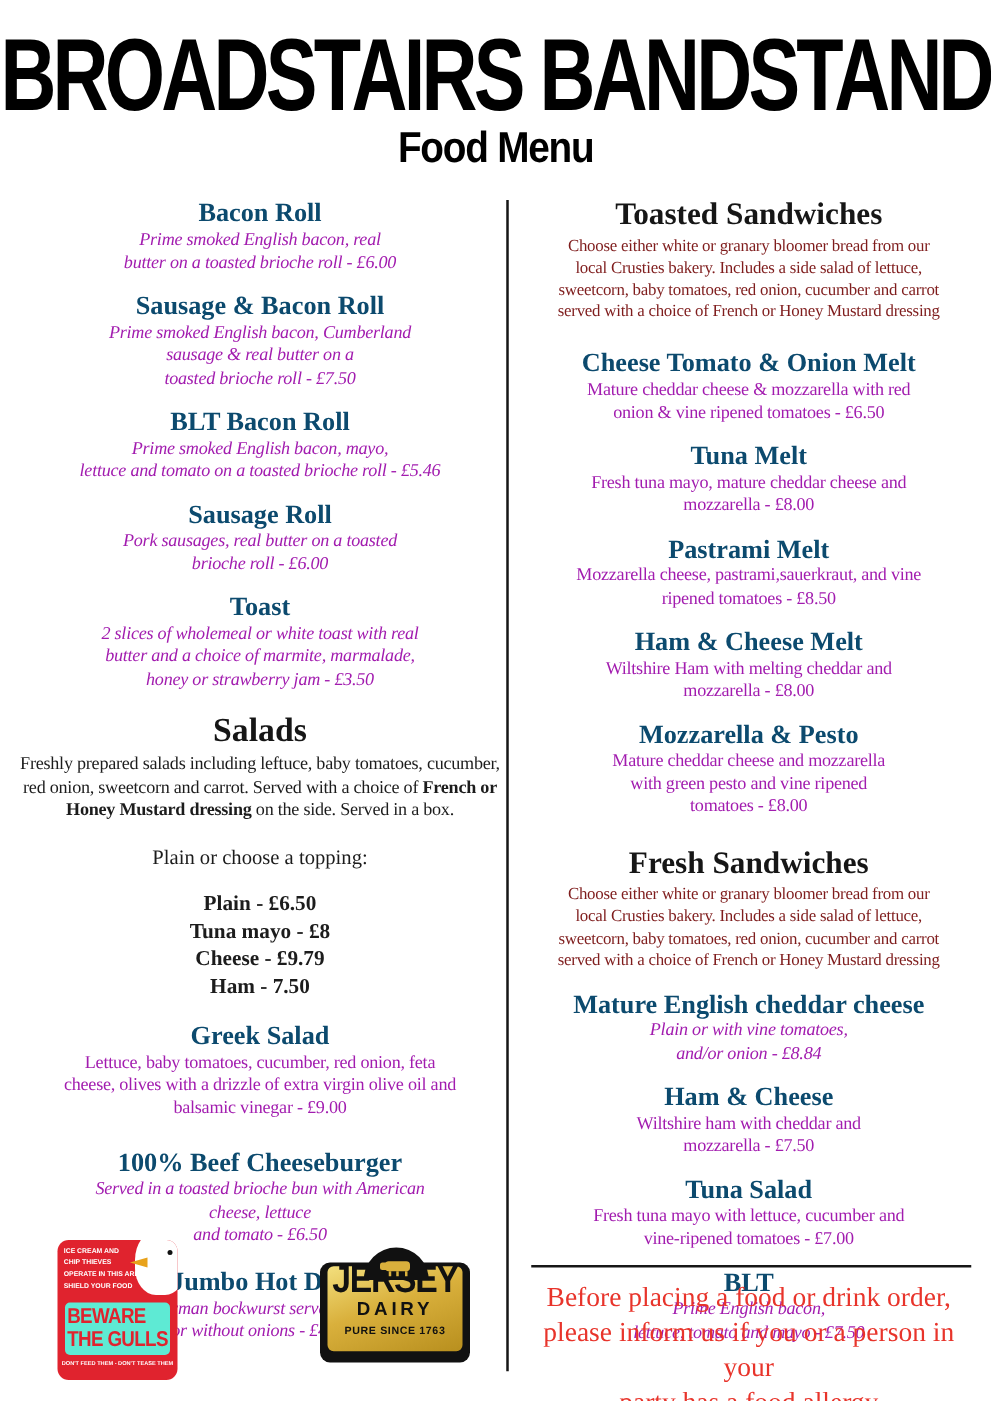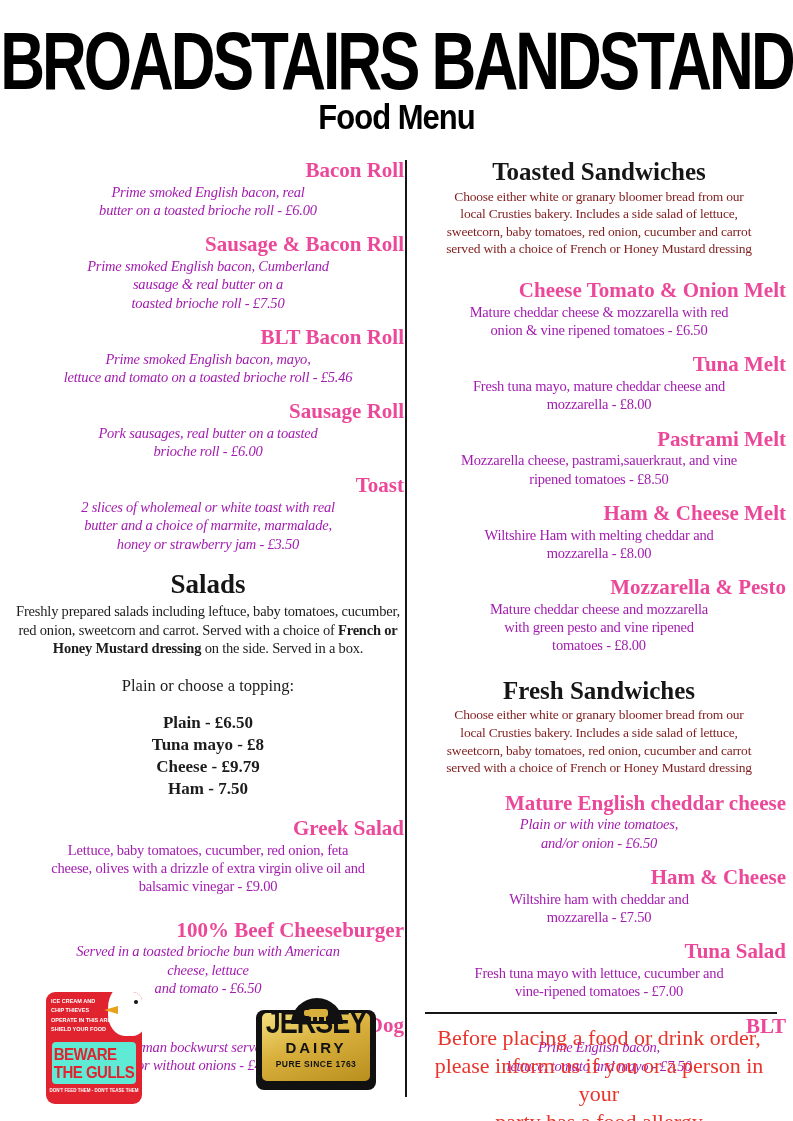--- a/index.html
+++ b/index.html
@@ -18,21 +18,21 @@
     font-family:"Liberation Sans", sans-serif;font-weight:bold;font-size:31px;
     letter-spacing:-1px;transform:scaleY(1.12);transform-origin:top center;color:#000;
   }
   
   .col{position:absolute;top:158px;text-align:center;}
   .col-left{left:12px;width:392px;}
   .col-right{left:412px;width:374px;}
   .v-divider{position:absolute;left:405px;top:160px;width:2px;height:937px;background:#161616;}
   
   .menu-item{margin:0 0 13px 0;}
-  .item-title{font-size:21px;font-weight:bold;line-height:1.18;color:#ec4899;text-align:right;}
+  .item-title{font-size:21px;font-weight:bold;line-height:1.18;color:#0c4a6e;}
   .desc{font-size:14.5px;line-height:1.26;letter-spacing:-0.2px;white-space:pre-line;color:#a21caf;}
   .italic{font-style:italic;}
   .section-heading{font-size:27px;font-weight:bold;line-height:1.15;color:#161616;}
   .section-heading.small{font-size:25px;}
   .section-intro{font-size:13.5px;line-height:1.3;letter-spacing:-0.2px;white-space:pre-line;color:#7f1d1d;margin-top:1px;}
   .salads-intro{font-size:14.5px;line-height:1.28;letter-spacing:-0.2px;margin-top:2px;}
   .salads-intro b{font-weight:bold;}
   .topping-label{font-size:16.5px;margin:18px 0 16px 0;}
   .topping{font-size:17px;font-weight:bold;line-height:1.3;}
   .toppings{margin-bottom:4px;}
@@ -219,21 +219,21 @@
   <div class="gap-lg">
     <div class="section-heading small">Fresh Sandwiches</div>
     <div class="section-intro" style="margin-bottom:14px;">Choose either white or granary bloomer bread from our
 local Crusties bakery. Includes a side salad of lettuce,
 sweetcorn, baby tomatoes, red onion, cucumber and carrot
 served with a choice of French or Honey Mustard dressing</div>
 
     <div class="menu-item">
       <div class="item-title">Mature English cheddar cheese</div>
       <div class="desc italic">Plain or with vine tomatoes,
-and/or onion - £6.50</div>
+and/or onion - £8.84</div>
     </div>
 
     <div class="menu-item">
       <div class="item-title">Ham &amp; Cheese</div>
       <div class="desc">Wiltshire ham with cheddar and
 mozzarella - £7.50</div>
     </div>
 
     <div class="menu-item">
       <div class="item-title">Tuna Salad</div>

